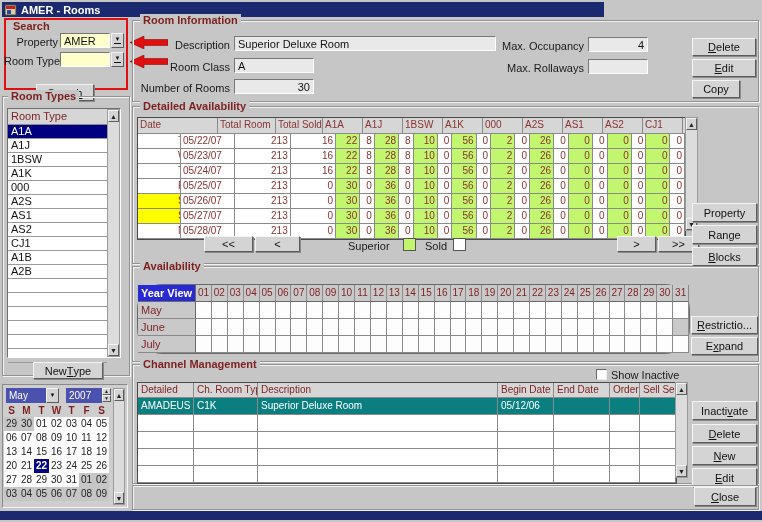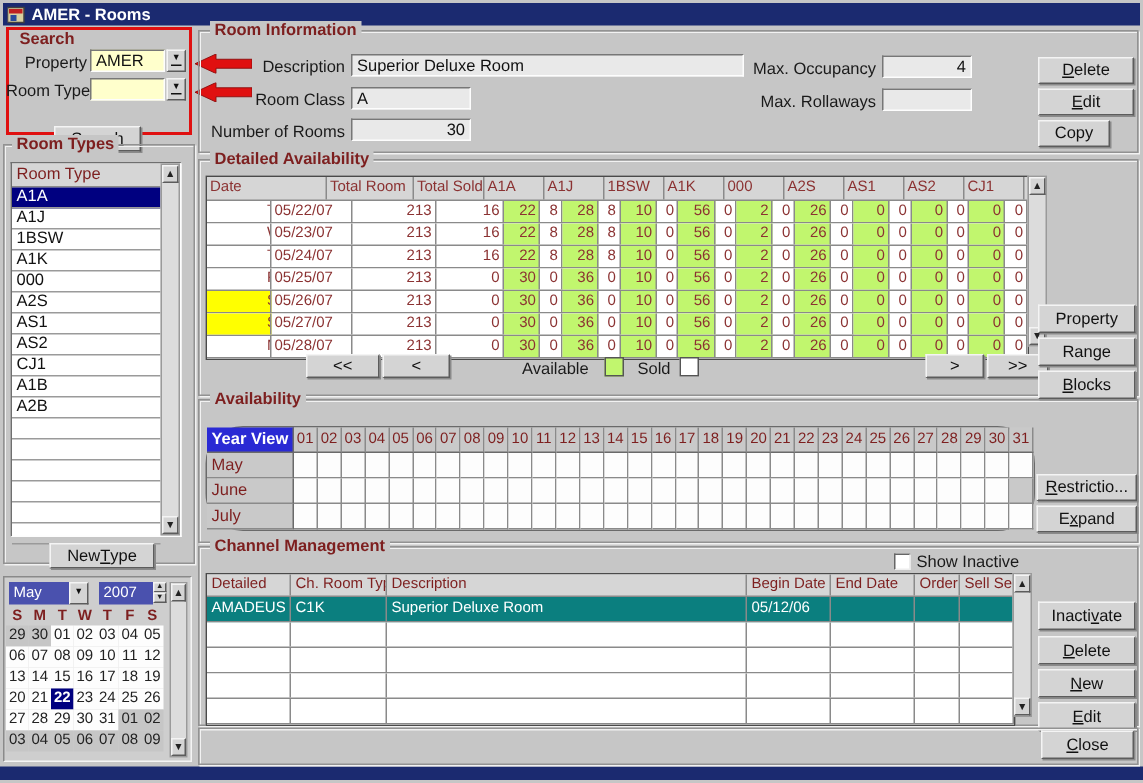--- a/index.html
+++ b/index.html
@@ -1,19 +1,19 @@
 <!DOCTYPE html>
 <html><head>
 <meta charset="utf-8">
 <style>
   html,body{margin:0;padding:0;}
   body{width:762px;height:522px;background:#c6c6c6;font-family:"Liberation Sans","DejaVu Sans",sans-serif;position:relative;overflow:hidden;}
   .abs{position:absolute;}
   
-  .titlebar{left:2px;top:2px;width:758px;height:15px;background:#1b2a70;color:#fff;font-size:11px;font-weight:bold;display:flex;align-items:center;gap:4px;padding-left:3px;box-sizing:border-box;}
+  .titlebar{left:2px;top:2px;width:602px;height:15px;background:#1b2a70;color:#fff;font-size:11px;font-weight:bold;display:flex;align-items:center;gap:4px;padding-left:3px;box-sizing:border-box;}
   .bottomstrip{left:0;top:511px;width:762px;height:9px;background:#1b2a70;}
   
   .group{border:1px solid #929292;box-shadow:1px 1px 0 #f2f2f2, inset 1px 1px 0 #f2f2f2;}
   .legend{position:absolute;background:#c6c6c6;color:#7d1f1f;font-weight:bold;font-size:11px;padding:0 3px;line-height:12px;white-space:nowrap;}
   label,.lbl{font-size:11px;color:#1a1a1a;}
   .lbl{position:absolute;white-space:nowrap;}
   .lbl.r{text-align:right;}
   
   .field{position:absolute;background:#e9e9e9;border:1px solid;border-color:#777 #fdfdfd #fdfdfd #777;font-size:11px;color:#111;padding:0 3px;display:flex;align-items:center;box-sizing:border-box;overflow:hidden;white-space:nowrap;}
   .field.num{justify-content:flex-end;}
@@ -413,21 +413,21 @@
     </div>
 </div>
 <div class="sb" style="left:685px;top:117px;width:13px;height:114px;">
   <div class="sb-btn">▲</div>
   <div class="sb-btn">▼</div>
 </div>
 <div class="btn" style="left:204px;top:236px;width:49px;height:16px;">&lt;&lt;</div>
 <div class="btn" style="left:255px;top:236px;width:45px;height:16px;">&lt;</div>
 <div class="btn" style="left:617px;top:236px;width:39px;height:16px;">&gt;</div>
 <div class="btn" style="left:658px;top:236px;width:41px;height:16px;">&gt;&gt;</div>
-<div class="lbl" style="left:348px;top:240px;">Available</div>
+<div class="lbl" style="left:348px;top:240px;">Superior</div>
 <div class="swatch" style="left:403px;top:238px;background:#c1f66e;"></div>
 <div class="lbl" style="left:425px;top:240px;">Sold</div>
 <div class="swatch" style="left:453px;top:238px;background:#fff;"></div>
 <div class="btn" style="left:692px;top:203px;width:65px;height:19px;">Property</div>
 <div class="btn" style="left:692px;top:225px;width:65px;height:19px;">Range</div>
 <div class="btn" style="left:692px;top:247px;width:65px;height:19px;"><u>B</u>locks</div>
 
 <div class="abs group" style="left:132px;top:266px;width:625px;height:94px;"></div>
 <span class="legend" style="left:140px;top:260px;">Availability</span>
 <div class="yv" style="left:137px;top:284px;width:551px;border-radius:25px;">

